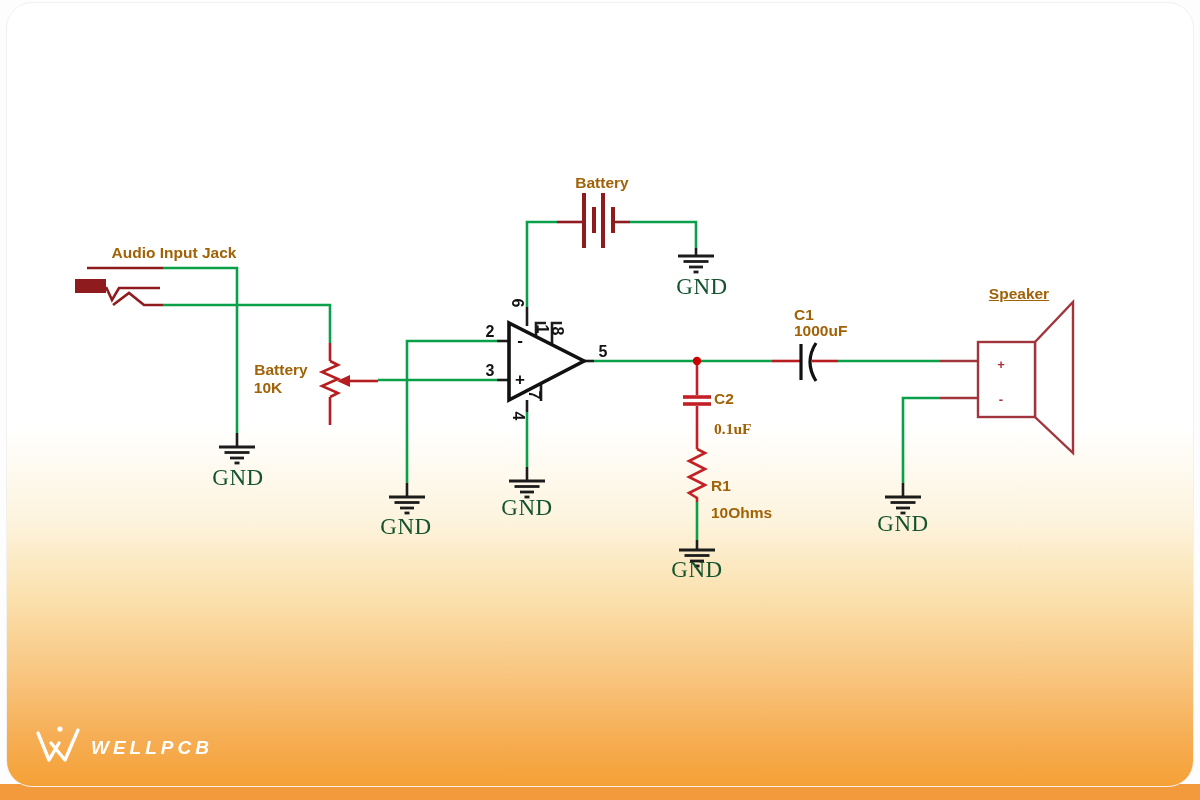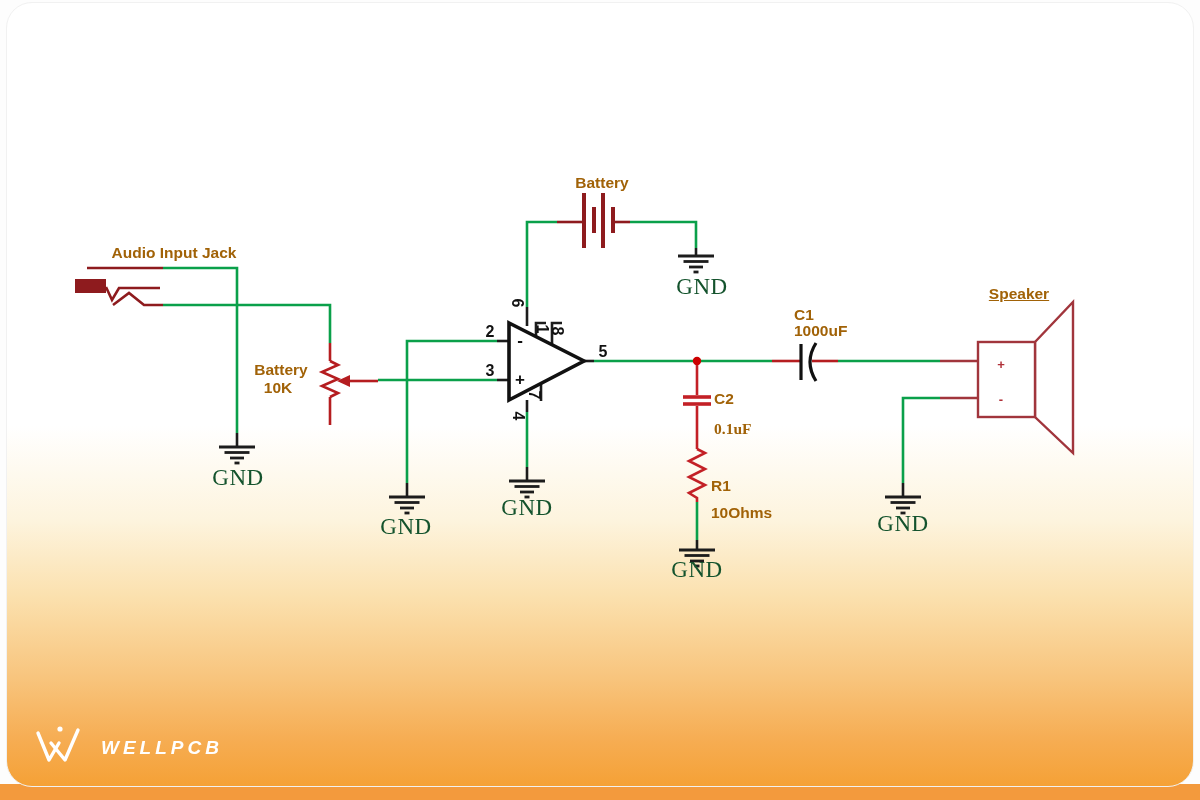--- a/index.html
+++ b/index.html
@@ -147,21 +147,21 @@
   <g stroke="#ffffff" stroke-width="3.4" fill="none" stroke-linecap="round" stroke-linejoin="round">
     <polyline points="38,733 49,760 59,743"></polyline>
     <polyline points="51,743 65,760 78,730"></polyline>
     <circle cx="60" cy="729" r="2.6" fill="#ffffff" stroke="none"></circle>
   </g>
 </svg>
 
 <div class="lbl center blue" style="left:174px;top:253px;">Audio Input Jack</div>
 
 <div class="lbl center blue" style="left:281px;top:370px;">Battery</div>
-<div class="lbl center blue" style="left:278px;top:388px;">10K</div>
+<div class="lbl center blue" style="left:268px;top:388px;">10K</div>
 
 <div class="lbl center blue" style="left:602px;top:183px;">Battery</div>
 
 <div class="lbl leftanch blue" style="left:794px;top:315px;">C1</div>
 <div class="lbl leftanch blue" style="left:794px;top:331px;">1000uF</div>
 
 <div class="lbl leftanch blue" style="left:714px;top:399px;">C2</div>
 <div class="lbl leftanch blue" style="left:714px;top:429px;font-family:Liberation Serif, serif;">0.1uF</div>
 
 <div class="lbl leftanch blue" style="left:711px;top:486px;">R1</div>
@@ -184,13 +184,13 @@
 <div class="lbl rot pin" style="left:542px;top:329px;">1</div>
 <div class="lbl rot pin" style="left:557px;top:331px;">8</div>
 <div class="lbl rot pin" style="left:534px;top:395px;">7</div>
 
 <div class="lbl center sign" style="left:520px;top:341px;">-</div>
 <div class="lbl center sign" style="left:520px;top:380px;">+</div>
 
 <div class="lbl center spk-sign" style="left:1001px;top:364px;">+</div>
 <div class="lbl center spk-sign" style="left:1001px;top:399px;">-</div>
 
-<div class="lbl leftanch logo-text" style="left:101px;top:748px;z-index:4;">WELLPCB</div>
+<div class="lbl leftanch logo-text" style="left:91px;top:748px;z-index:4;">WELLPCB</div>
 
 </body></html>

